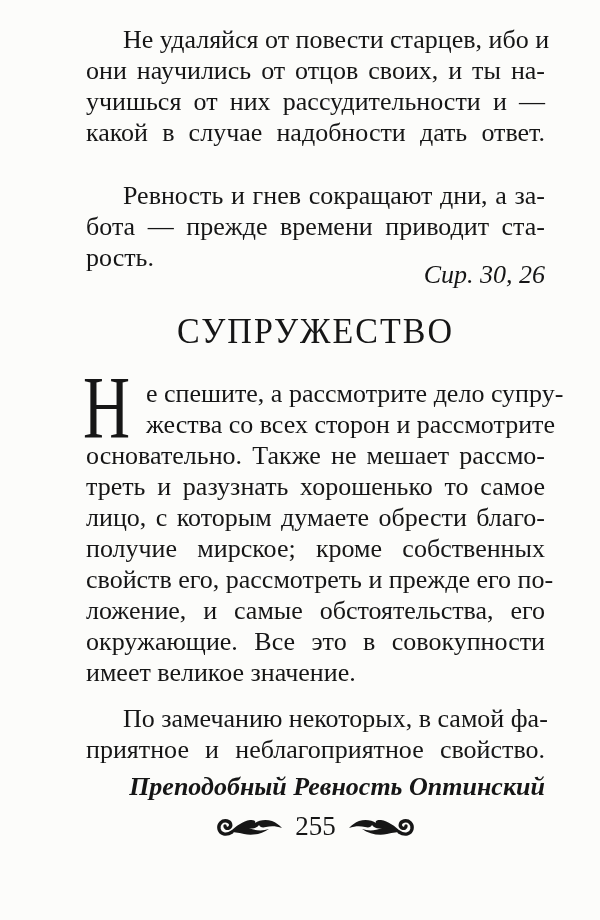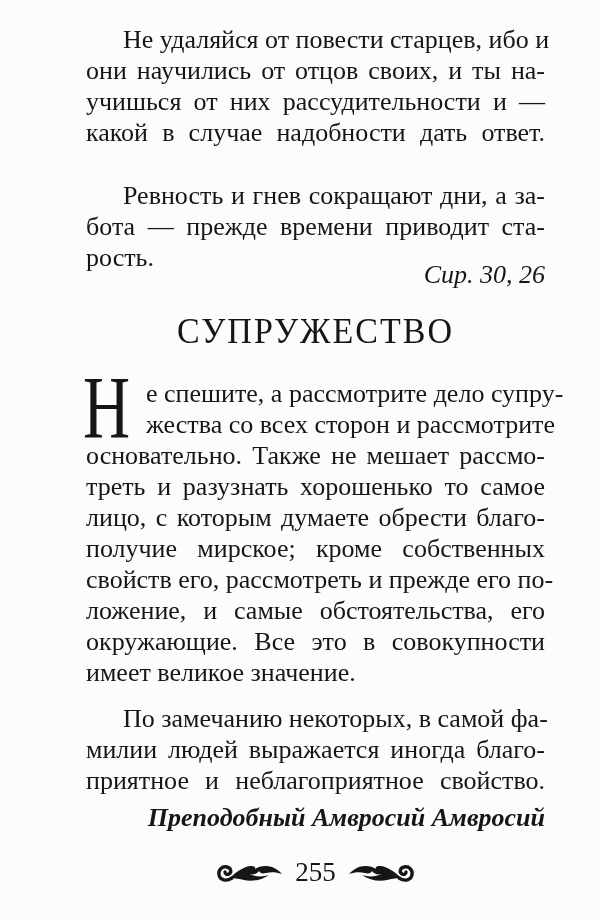--- a/index.html
+++ b/index.html
@@ -53,21 +53,21 @@
     transform-origin:left top;
   }
   .para-2 { margin-top:15px; }
   .attribution {
     margin-top:6px;
     font-size:26px; line-height:31px;
     font-style:italic; font-weight:bold;
     text-align:right;
   }
   .footer {
-    margin-top:24px;
+    margin-top:9px;
     display:flex;
     justify-content:center;
     align-items:flex-end;
     gap:11px;
   }
   .flourish { width:68px; height:30px; display:block; }
   .flourish svg { width:100%; height:100%; fill:var(--ink); stroke:var(--ink); }
   .flourish.right { transform:scaleX(-1); }
   .page-number { font-size:27px; line-height:30px; }
 </style>
@@ -101,25 +101,24 @@
       <div class="tline">лицо, с которым думаете обрести благо-</div>
       <div class="tline">получие мирское; кроме собственных</div>
       <div class="tline">свойств его, рассмотреть и прежде его по-</div>
       <div class="tline">ложение, и самые обстоятельства, его</div>
       <div class="tline">окружающие. Все это в совокупности</div>
       <div class="tline last">имеет великое значение.</div>
     </div>
 
   <div class="para-2">
       <div class="tline ind">По замечанию некоторых, в самой фа-</div>
-      <div class="tline">милии людей выражается иногда благо-</div>
       <div class="tline">приятное и неблагоприятное свойство.</div>
     </div>
 
-  <div class="attribution">Преподобный Амвросий Амвросий</div>
+  <div class="attribution">Преподобный Ревность Оптинский</div>
 
   <div class="footer">
     <span class="flourish left">
       <svg viewBox="0 0 68 30" xmlns="http://www.w3.org/2000/svg">
         <path d="M16,21 C10,25 4,23 3,18 C2,13 6,9 11,10 C15,11 16,15 13,17 C11,18 9,17 9,15" fill="none" stroke-width="3.4" stroke-linecap="round"></path>
         <path d="M14,21 C20,15 27,10 34,9 C38,8.5 40,10 39,12 C43,9 50,8 56,10 C60,11.5 63,14 66,17
                  C60,15 55,15 50,16 C46,17 44,16 43,14 C41,17 37,18 33,17 C40,20 47,20 53,18
                  C46,23 36,25 28,23 C22,21.6 17,21 14,21 Z" stroke="none"></path>
         <path d="M24,17 C27,14.5 31,13 35,13.5 C32,15.5 29,17 26,18 Z" stroke="none"></path>
       </svg>

